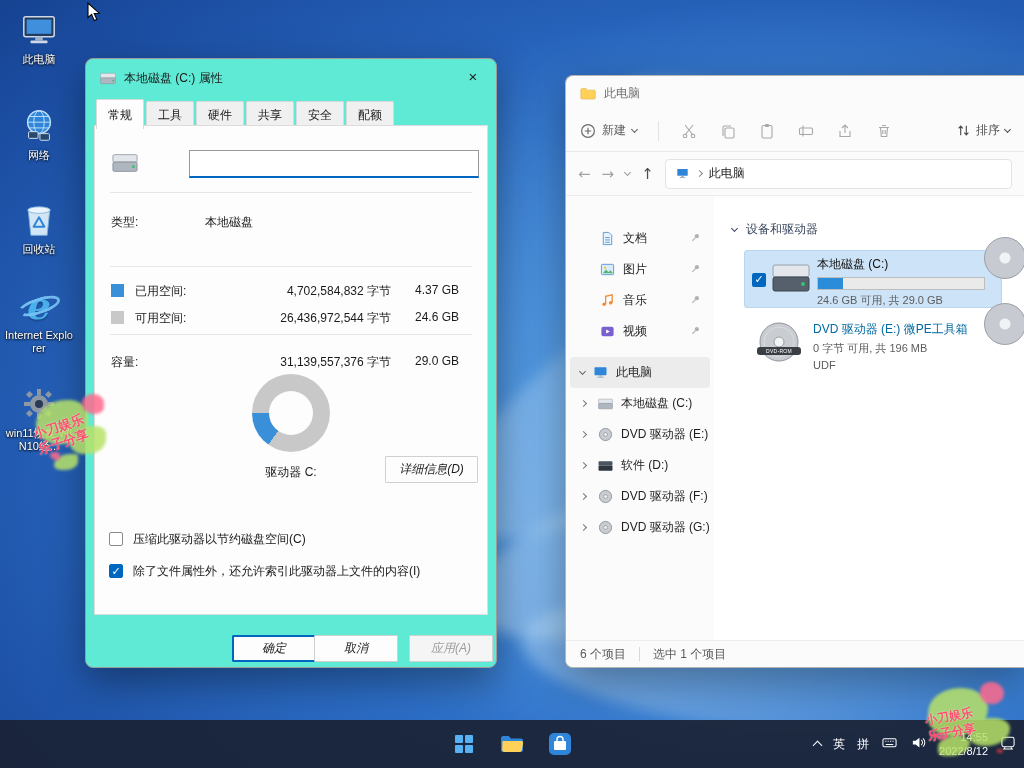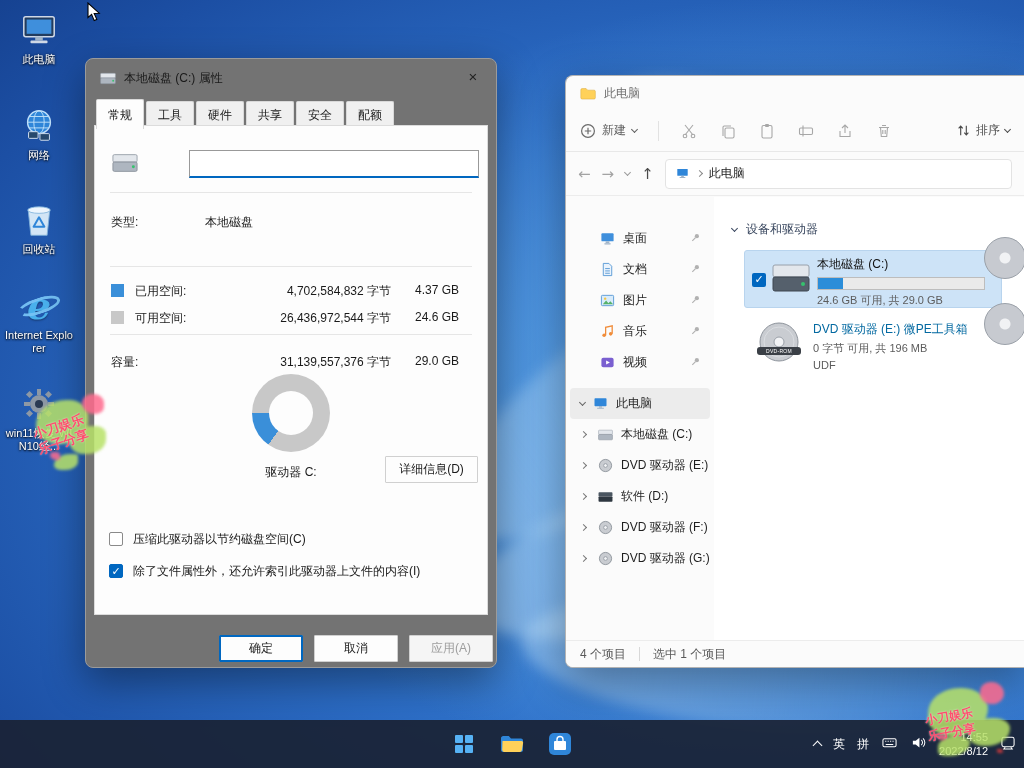--- a/index.html
+++ b/index.html
@@ -27,21 +27,21 @@
   .ie-wrap { position:relative; width:40px; height:40px; }
   .ie-e { font:italic bold 38px "DejaVu Serif",serif; color:#49b0ec; line-height:40px;
     text-shadow:0 1px 2px rgba(0,0,0,.4); }
   .ie-ring { position:absolute; left:-2px; top:12px; width:44px; height:16px; border:3px solid rgba(120,195,245,.95);
     border-radius:50%; transform:rotate(-18deg); border-left-color:transparent; }
 
   
   .cursor { position:absolute; left:87px; top:2px; z-index:99; }
 
   
-  .props { position:absolute; left:85px; top:58px; width:412px; height:610px; background:#737373;
+  .props { position:absolute; left:85px; top:58px; width:412px; height:610px; background:#5eead4;
     border:1px solid #9b9b9b; border-radius:8px; box-shadow:0 14px 40px rgba(0,0,0,.4); z-index:20; }
   .props-title { height:38px; display:flex; align-items:center; gap:8px; padding-left:14px; font-size:12px; }
   .props-close { position:absolute; top:1px; right:1px; width:44px; height:34px; line-height:34px;
     text-align:center; font-size:15px; color:#222; border-top-right-radius:8px; cursor:pointer; }
   .tabs { position:absolute; left:10px; top:42px; display:flex; }
   .tab { padding:5px 11px; font-size:12px; background:#f0f0f0; border:1px solid #d9d9d9; border-bottom:none;
     margin-right:2px; border-radius:2px 2px 0 0; color:#1a1a1a; }
   .tab.active { background:#fdfdfd; position:relative; top:-2px; padding-top:7px; z-index:3; }
   .props-page { position:absolute; left:8px; right:8px; top:66px; bottom:52px; background:#fdfdfd;
     border:1px solid #dcdcdc; }
@@ -54,28 +54,28 @@
   .sw { position:absolute; left:0; top:1px; width:13px; height:13px; }
   .phr { position:absolute; left:15px; right:15px; border-top:1px solid #e6e6e6; }
   .vol-input { position:absolute; left:94px; top:24px; width:290px; height:28px; border:1px solid #999;
     border-bottom:2px solid #0067c0; background:#fff; outline:none; padding:0 6px; font-size:12px; }
   .drive-ic { position:absolute; left:17px; top:26px; }
   .donut { position:absolute; left:157px; top:248px; width:78px; height:78px; border-radius:50%; }
   .donut::after { content:""; position:absolute; left:17px; top:17px; width:44px; height:44px;
     border-radius:50%; background:#fdfdfd; }
   .drive-cap { position:absolute; left:136px; top:338px; width:120px; text-align:center; font-size:12px; }
   .btn { background:#fdfdfd; border:1px solid #d0d0d0; border-radius:1px; font-size:12px; text-align:center;
-    color:#1a1a1a; font-family:inherit; }
+    color:#1a1a1a; font-family:inherit;font-style:italic; }
   .details-btn { position:absolute; left:290px; top:330px; width:93px; height:27px; }
   .cbrow { position:absolute; left:14px; right:14px; height:18px; display:flex; align-items:center; gap:10px; }
   .cbox { width:14px; height:14px; border:1px solid #8a8a8a; border-radius:2px; background:#fff; flex:none; }
   .cbox.checked { background:#0067c0; border-color:#0067c0; color:#fff; font-size:11px; line-height:13px;
     text-align:center; font-family:"DejaVu Sans",sans-serif; }
   .props-footer-btn { position:absolute; width:84px; height:27px; top:576px; }
-  .ok { left:133px; border:1px solid #0067c0; box-shadow:0 0 0 1px #0067c0 inset; }
+  .ok { left:146px; border:1px solid #0067c0; box-shadow:0 0 0 1px #0067c0 inset; }
   .cancel { left:228px; }
   .apply { left:323px; color:#9d9d9d; background:#f5f5f5; }
 
   
   .explorer { position:absolute; left:565px; top:75px; width:459px; height:593px; background:#fbfbfb;
     border:1px solid #b3b3b3; border-right:none; border-radius:8px 0 0 8px;
     box-shadow:0 14px 44px rgba(0,0,0,.35); overflow:hidden; z-index:10; }
   .ex-title { height:34px; display:flex; align-items:center; gap:8px; padding-left:14px; color:#6f6f6f; font-size:12px; }
   .ex-toolbar { height:42px; display:flex; align-items:center; gap:21px; padding:0 14px; border-bottom:1px solid #e8e8e8; }
   .tb-new { display:flex; align-items:center; gap:6px; color:#5f5f5f; font-size:12px; }
@@ -383,32 +383,20 @@
       <i class="chev right sm" style="color:#8a8a8a"></i>
       <span>此电脑</span>
     </div>
   </div>
 
   <div class="ex-body">
 
     <div class="ex-side">
       <div class="srow child">
         <svg width="15" height="15" viewBox="0 0 16 16">
-            <rect x="1.5" y="2.5" width="13" height="8.5" rx="1" fill="#3f8fdc"></rect>
-            <rect x="6" y="11" width="4" height="2" fill="#9fb3c8"></rect>
-            <rect x="4.5" y="13" width="7" height="1.4" rx=".7" fill="#9fb3c8"></rect>
-          </svg>
-        <span class="lab">桌面</span>
-        <span class="pin"><svg width="11" height="11" viewBox="0 0 12 12">
-              <circle cx="7.5" cy="4.5" r="2.3" fill="#8a8a8a"></circle>
-              <path d="M6 6.2L2.5 9.7" stroke="#8a8a8a" stroke-width="1.3"></path>
-            </svg></span>
-      </div>
-      <div class="srow child">
-        <svg width="15" height="15" viewBox="0 0 16 16">
             <path d="M3.5 1.5h6l3 3v10h-9z" fill="#eaf3fc" stroke="#5b9bd5"></path>
             <path d="M5.5 7h5M5.5 9.5h5M5.5 12h5" stroke="#5b9bd5"></path>
           </svg>
         <span class="lab">文档</span>
         <span class="pin"><svg width="11" height="11" viewBox="0 0 12 12">
               <circle cx="7.5" cy="4.5" r="2.3" fill="#8a8a8a"></circle>
               <path d="M6 6.2L2.5 9.7" stroke="#8a8a8a" stroke-width="1.3"></path>
             </svg></span>
       </div>
       <div class="srow child">
@@ -535,21 +523,21 @@
           <div class="minfo">UDF</div>
         </span>
       </div>
 
       <div class="edge-disc" style="left:270px; top:40px"></div>
       <div class="edge-disc" style="left:270px; top:106px"></div>
     </div>
   </div>
 
   <div class="ex-status">
-    <span>4 个项目</span>
+    <span>6 个项目</span>
     <span class="st-sep"></span>
     <span>选中 1 个项目</span>
   </div>
 </div>
 
 <div class="taskbar">
   <div class="tb-center">
     <div class="tb-btn">
       <span class="win-grid">
           <span></span>

